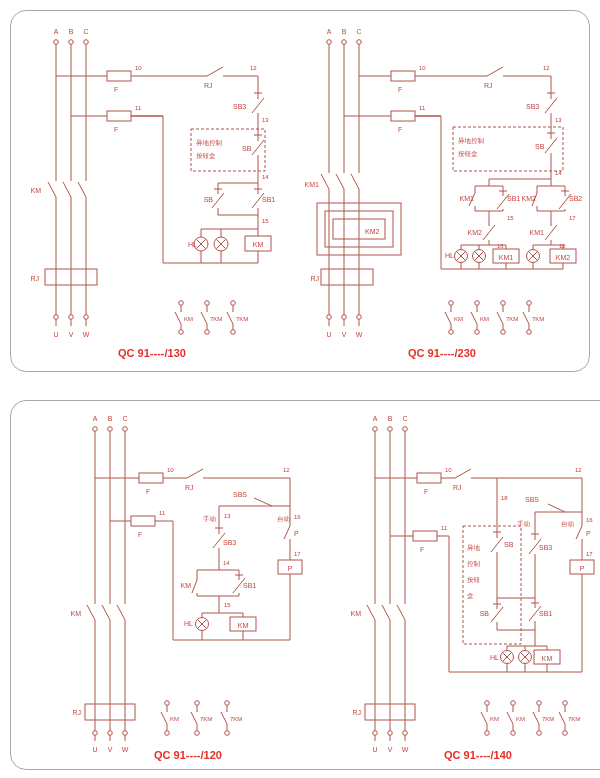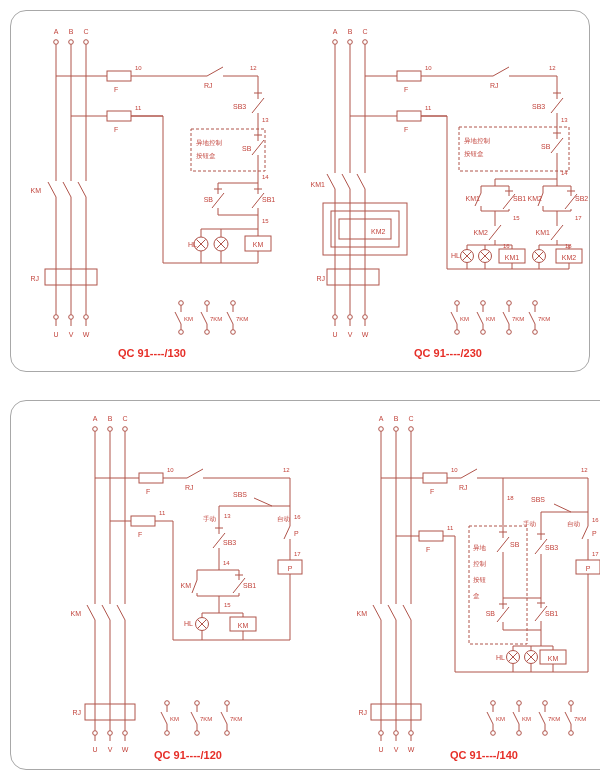--- a/index.html
+++ b/index.html
@@ -1,21 +1,21 @@
 <!DOCTYPE html>
 <html style="--wire: #b0544b; --label: #c2443c; --title: #e62f28; --panel_border: #a8a8a8;"><head>
 <meta charset="utf-8">
 <style>
   :root{
     --wire:#b0544b; --label:#c2443c; --title:#e62f28; --panel_border:#a8a8a8;
   }
   html,body{margin:0;padding:0;background:#fff;}
   body{width:600px;height:778px;position:relative;font-family:"Liberation Sans",sans-serif;}
   .panel{position:absolute;border:1px solid var(--panel_border);border-radius:16px;background:#fff;
-         display:flex;justify-content:space-between;align-items:center;gap:8px;}
+         display:flex;justify-content:flex-start;align-items:center;gap:8px;}
   .panel1{left:10px;top:10px;width:578px;height:360px;}
   .panel2{left:10px;top:400px;width:578px;height:368px;padding-left:36px;}
   svg{display:block;}
   .w{fill:none;stroke:var(--wire);stroke-width:1;}
   .wd{fill:none;stroke:var(--wire);stroke-width:1;stroke-dasharray:3 2;}
   .term{fill:#fff;stroke:var(--wire);stroke-width:1;}
   text{font-family:"Liberation Sans",sans-serif;fill:var(--label);font-size:7px;}
   .tn{font-size:6px;}
   .cj{font-size:6.5px;}
   .ttl{font-size:11px;font-weight:bold;fill:var(--title);}

